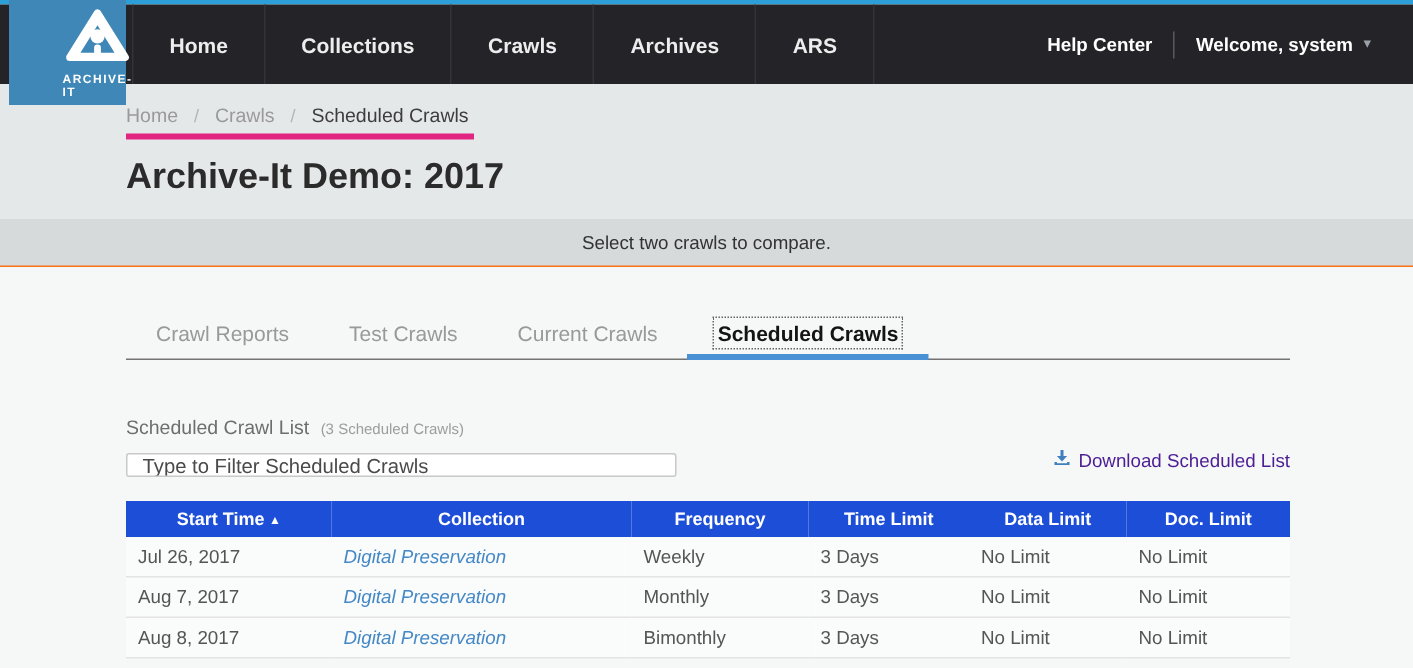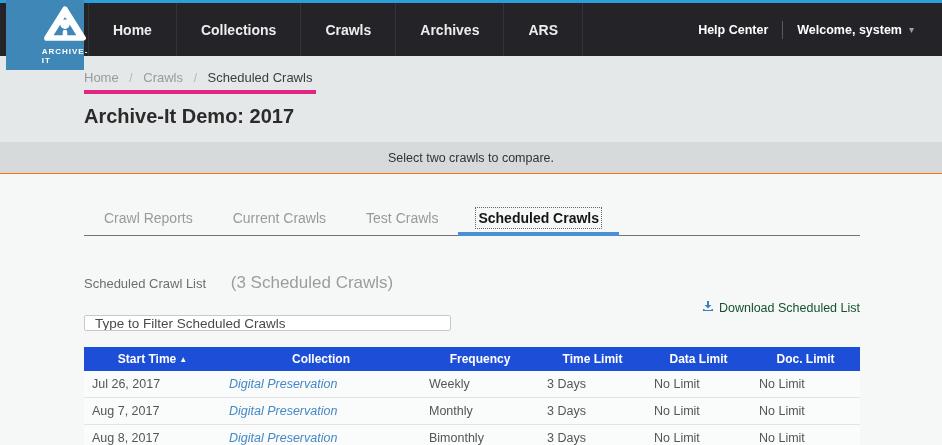--- a/index.html
+++ b/index.html
@@ -22,42 +22,42 @@
   .nav-sep { width:1px; height:18px; background:rgba(255,255,255,0.25); margin:0 14px; }
   .caret { color:#9aa0a6; font-size:10px; margin-left:7px; }
   .user-menu { display:flex; align-items:center; cursor:pointer;justify-content:center; }
 
   
   .hero { background:#e5e8e8; padding:12px 0 14px 84px; }
   .breadcrumb { display:inline-block; border-bottom:4px solid #e22580; padding:0 4px 5px 0; font-size:13px; }
   .crumb { color:#9a9a9a; text-decoration:none; cursor:pointer; }
   .crumb-sep { color:#b5b5b5; margin:0 7px; font-size:12px; }
   .crumb-current { color:#3d3d3d; }
-  .page-title { margin-top:11px; font-size:20px; font-weight:bold; color:#2b2b2b; }
+  .page-title { margin-top:11px; font-size:24px; font-weight:bold; color:#2b2b2b; }
 
   .compare-bar { height:32px; background:#d6dada; border-bottom:1px solid #f97316;
                  display:flex; align-items:center; justify-content:center;
                  font-size:12.5px; color:#333; }
 
   
   .tabs { display:flex; margin:28px 82px 0 84px; border-bottom:1px solid #737373;text-align:right; }
   .tab { padding:8px 20px 9px; font-size:14px; color:#999; cursor:pointer; white-space:nowrap; }
   .tab.active { color:#141414; font-weight:bold; border-bottom:4px solid #4a90d5; margin-bottom:-1px; padding-bottom:6px; }
   .tab.active .tab-label { outline:1px dotted #666; outline-offset:2px; }
 
   
   .list-heading { margin:37px 84px 0; font-size:13px; color:#6e6e6e; }
-  .list-count { font-size:17px; color:#9d9d9d; margin-left:21px; }
+  .list-count { font-size:10px; color:#9d9d9d; margin-left:4px; }
   .filter-row { width:776px; margin:7px 84px 0; display:flex; justify-content:space-between; align-items:flex-end; }
   .filter-input { width:367px; height:16px; border:1px solid #c9c9c9; border-radius:2px;
                   background:#fff; padding:0 10px; font-size:13.5px; color:#15803d;
                   font-family:"Liberation Sans",sans-serif; }
   .filter-input::placeholder { color:#4a4a4a; opacity:1; }
-  .download-link { display:flex; align-items:center; gap:5px; font-size:12.5px; color:#14532d;
-                   text-decoration:none; cursor:pointer; margin-bottom:16px;justify-content:flex-end; }
+  .download-link { display:flex; align-items:center; gap:5px; font-size:12.5px; color:#4c1d95;
+                   text-decoration:none; cursor:pointer; margin-bottom:4px;justify-content:flex-end; }
 
   
   table.crawl-table { width:776px; margin:16px 84px 0; border-collapse:collapse; table-layout:fixed; }
   .crawl-table thead th { background:#1d4ed8; color:#fff; font-size:12px; font-weight:bold;
                           text-align:center; padding:5px 8px; height:24px; }
   .crawl-table tbody td { font-size:12.5px; color:#555; padding:6px 8px; height:26px;
                           background:#fafbfb; border-bottom:1px solid #e3e3e3; }
   .crawl-table tbody a { color:#4488c6; text-decoration:none; cursor:pointer;font-style:italic; }
   .sort-arrow { font-size:8px; position:relative; top:-1px; margin-left:3px; }
   th.sortable { cursor:pointer; }
@@ -110,22 +110,22 @@
 </section>
 
 <div class="compare-bar">
   <span>Select two crawls to compare.</span>
 </div>
 
 <main class="content">
 
   <div class="tabs">
     <div class="tab">Crawl Reports</div>
+    <div class="tab">Test Crawls</div>
     <div class="tab">Current Crawls</div>
-    <div class="tab">Test Crawls</div>
     <div class="tab active">
       <span class="tab-label">Scheduled Crawls</span>
     </div>
   </div>
 
   <div class="list-heading">
     <span>Scheduled Crawl List</span>
     <span class="list-count">(3 Scheduled Crawls)</span>
   </div>
 

